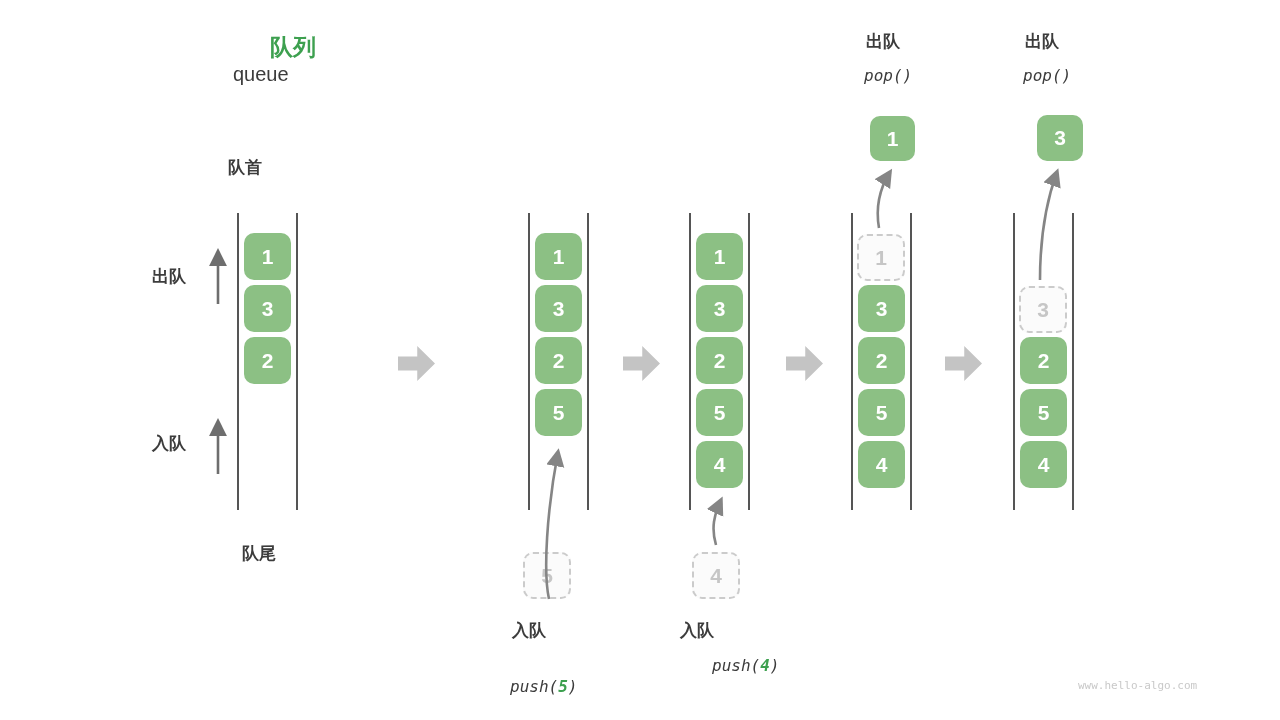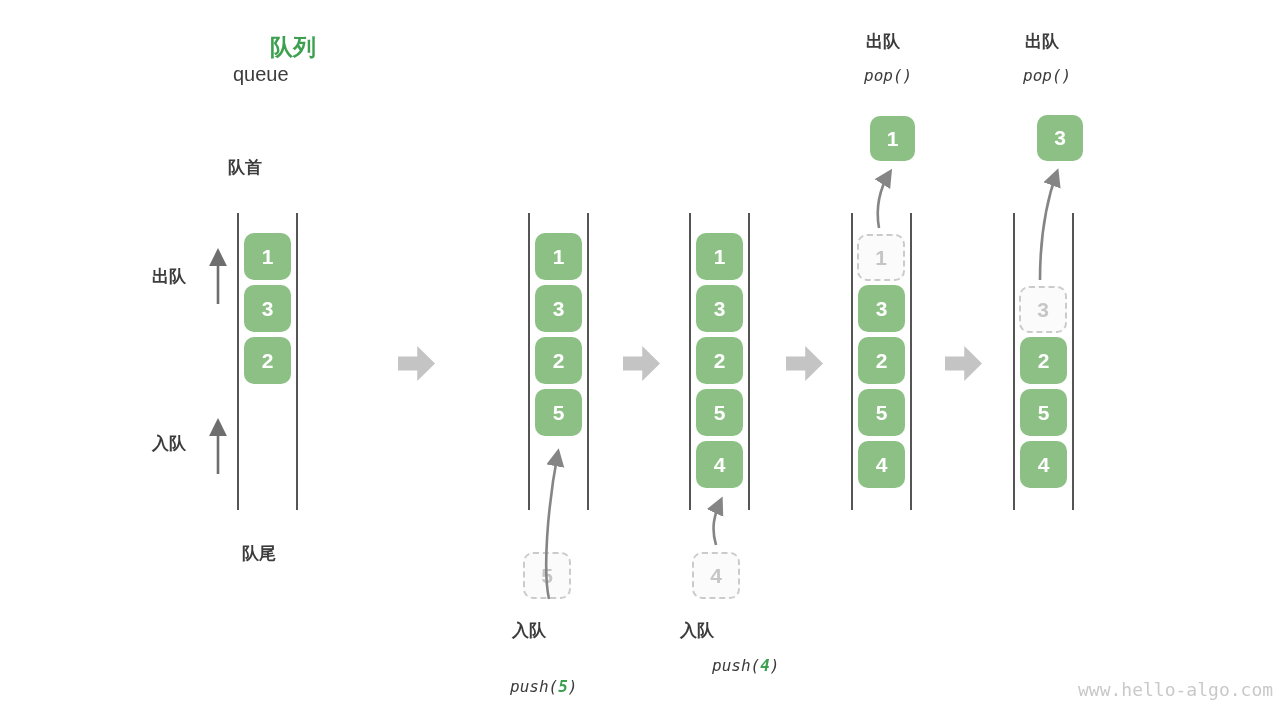--- a/index.html
+++ b/index.html
@@ -23,21 +23,21 @@
   .mono{font-family:"DejaVu Sans Mono","Liberation Mono",monospace;color:var(--text-dark);font-size:16px;font-weight:500;white-space:nowrap;font-style:italic;}
   .mono .arg{color:var(--title-green);font-weight:700;}
   .column{border-left:2px solid var(--line-dark);border-right:2px solid var(--line-dark);width:57px;height:297px;top:213px;}
   .qbox{width:47px;height:47px;border-radius:10px;background:var(--box-green);
         color:#ffffff;font-weight:700;font-size:21px;display:flex;align-items:center;justify-content:center;}
   .dashed{width:44px;height:43px;border-radius:10px;border:2px dashed var(--dash-gray);background:#fbfbfb;
         color:var(--dash-text);font-weight:700;font-size:21px;display:flex;align-items:center;justify-content:center;}
   .blockarrow{width:37px;height:35px;background:var(--arrow-gray);
         clip-path:polygon(0 30%,52% 30%,52% 0,100% 50%,52% 100%,52% 70%,0 70%);}
   .svg-overlay{position:absolute;left:0;top:0;width:1280px;height:720px;pointer-events:none;}
-  .watermark{font-family:"DejaVu Sans Mono","Liberation Mono",monospace;color:var(--watermark-gray);font-size:18px;}
+  .watermark{font-family:"DejaVu Sans Mono","Liberation Mono",monospace;color:var(--watermark-gray);font-size:11px;}
 </style>
 </head>
 <body>
 
 <div class="canvas">
 
   <div class="abs title-zh" style="left:241px;top:32px;">队列</div>
   <div class="abs title-en" style="left:233px;top:63px;">queue</div>
 
   <div class="abs zh" style="left:228px;top:156px;">队首</div>

